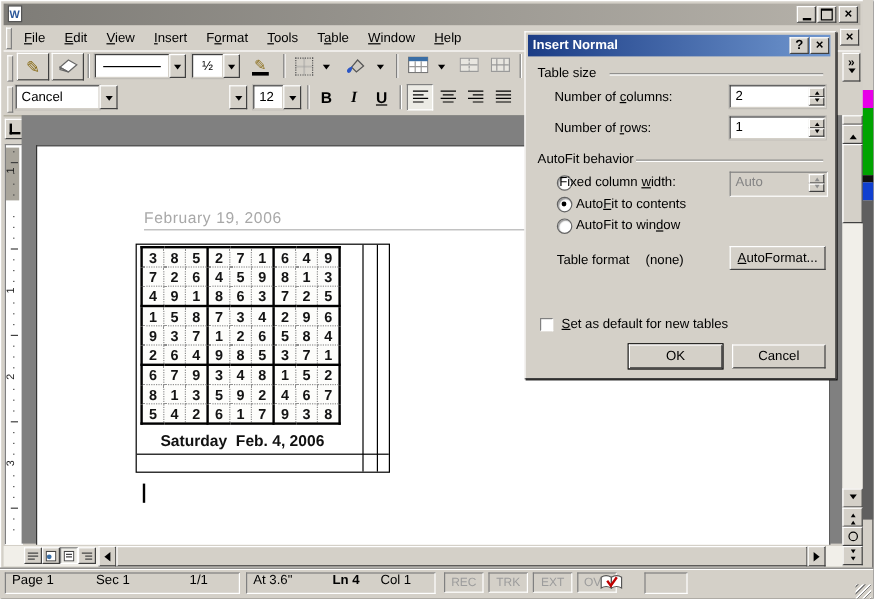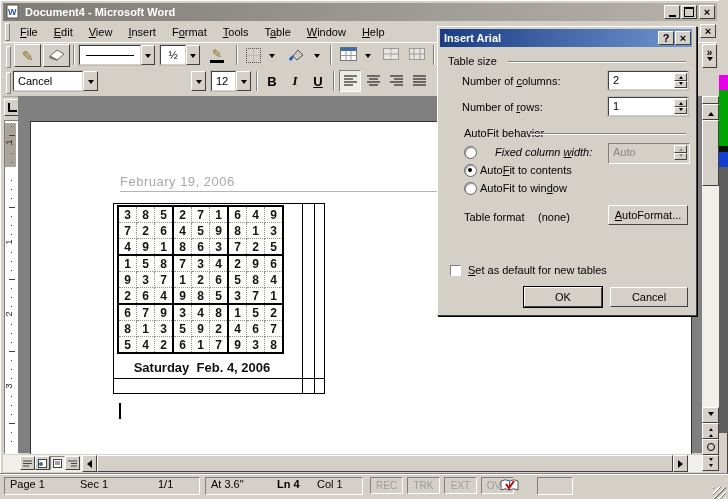--- a/index.html
+++ b/index.html
@@ -51,21 +51,20 @@
 <div id="win">
 
   <div class="abs" id="titlebar" style="left:3px;top:3px;width:714px;height:18px;display:flex;align-items:center;
               background:linear-gradient(90deg,#7e7c77,#b6b2aa);">
     <span class="abs" style="left:2px;top:1px;">
       <svg width="16" height="16">
           <rect x="2" y="1" width="11" height="13" fill="#fff" stroke="#555"></rect>
       <text x="3" y="11" font-size="9" font-weight="bold" fill="#2a5699">W</text>
         </svg>
     </span>
-    <span style="margin-left:22px;color:#fff;font-weight:bold;font-size:11px;">Document4 - Microsoft Word</span>
     <button class="btn" style="left:661px;top:2px;width:16px;height:14px;">
       <span style="width:7px;height:2px;background:#000;margin-top:7px;"></span>
     </button>
     <button class="btn" style="left:678px;top:2px;width:16px;height:14px;">
       <span style="width:8px;height:7px;border:1px solid #000;border-top-width:2px;"></span>
     </button>
     <button class="btn" style="left:696px;top:2px;width:16px;height:14px;font-weight:bold;font-size:11px;">
       <span>×</span>
     </button>
   </div>
@@ -500,21 +499,21 @@
       <div style="height: 56px; background: rgb(0, 164, 0);"></div>
       <div style="height: 6px; background: rgb(16, 16, 16);"></div>
       <div style="height: 15px; background: rgb(16, 64, 208);"></div>
       <div style="height: 266px; background: rgb(95, 95, 95);"></div>
     </div>
 
   <div class="abs" style="left:437px;top:26px;width:258px;height:288px;background:#d4d0c8;z-index:50;
               border:1px solid;border-color:#fff #404040 #404040 #fff;box-shadow:1px 1px 0 #000;">
     <div class="abs" style="left:2px;top:2px;width:252px;height:18px;display:flex;align-items:center;
                 background:linear-gradient(90deg,#1b3c85,#7097cf);">
-      <span style="margin-left:4px;color:#fff;font-weight:bold;font-size:11px;">Insert Arial</span>
+      <span style="margin-left:4px;color:#fff;font-weight:bold;font-size:11px;">Insert Normal</span>
       <button class="btn" style="left:218px;top:2px;width:16px;height:14px;font-weight:bold;font-size:11px;">
         <span>?</span>
       </button>
       <button class="btn" style="left:235px;top:2px;width:16px;height:14px;font-weight:bold;font-size:11px;">
         <span>×</span>
       </button>
     </div>
 
     <span class="dlg-label" style="left:10px;top:28px;">Table size</span>
     <span class="groove" style="left:70px;top:34px;width:178px;"></span>
@@ -538,25 +537,25 @@
     </span>
     <span class="spin" style="left:236px;top:72px;width:13px;height:15px;">
       <span>
           <i class="tri-up-s" style="margin:0;border-width:2.5px;border-bottom-width:3px;"></i>
         </span>
       <span>
           <i class="tri-dn-s" style="margin:0;border-width:2.5px;border-top-width:3px;"></i>
         </span>
     </span>
 
-    <span class="dlg-label" style="left:26px;top:100px;">AutoFit behavior</span>
+    <span class="dlg-label" style="left:10px;top:100px;">AutoFit behavior</span>
     <span class="groove" style="left:92px;top:106px;width:156px;"></span>
 
     <span class="radio" style="left:26px;top:119px;"></span>
-    <span class="dlg-label" style="left:57px;top:119px;font-style:italic;">Fixed column <u>w</u>idth:</span>
+    <span class="dlg-label" style="left:28px;top:119px;">Fixed column <u>w</u>idth:</span>
     <span class="abs" style="left:170px;top:116px;width:80px;height:19px;background:#d4d0c8;
                  border:1px solid;border-color:#808080 #fff #fff #808080;">
       <span style="position:relative;left:4px;top:2px;color:#848484;">Auto</span>
     </span>
     <span class="spin dis" style="left:236px;top:118px;width:13px;height:15px;">
       <span>
           <i class="tri-up-s" style="margin:0;border-width:2.5px;border-bottom:3px solid #8e8e8e;"></i>
         </span>
       <span>
           <i class="tri-dn-s" style="margin:0;border-width:2.5px;border-top:3px solid #8e8e8e;"></i>

